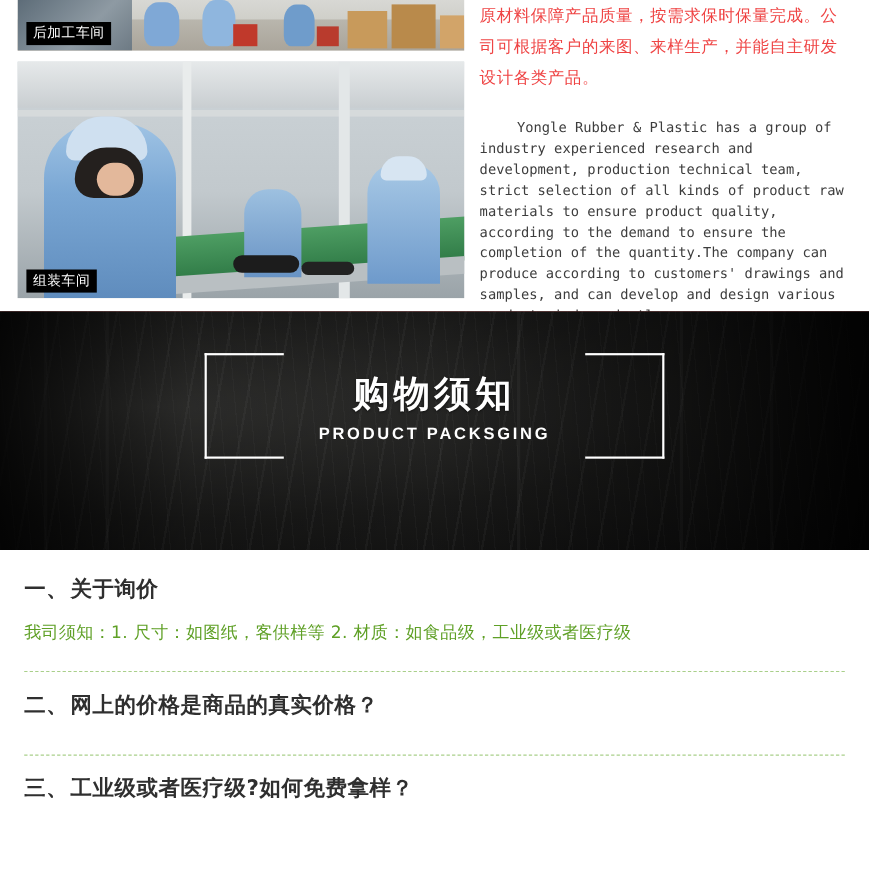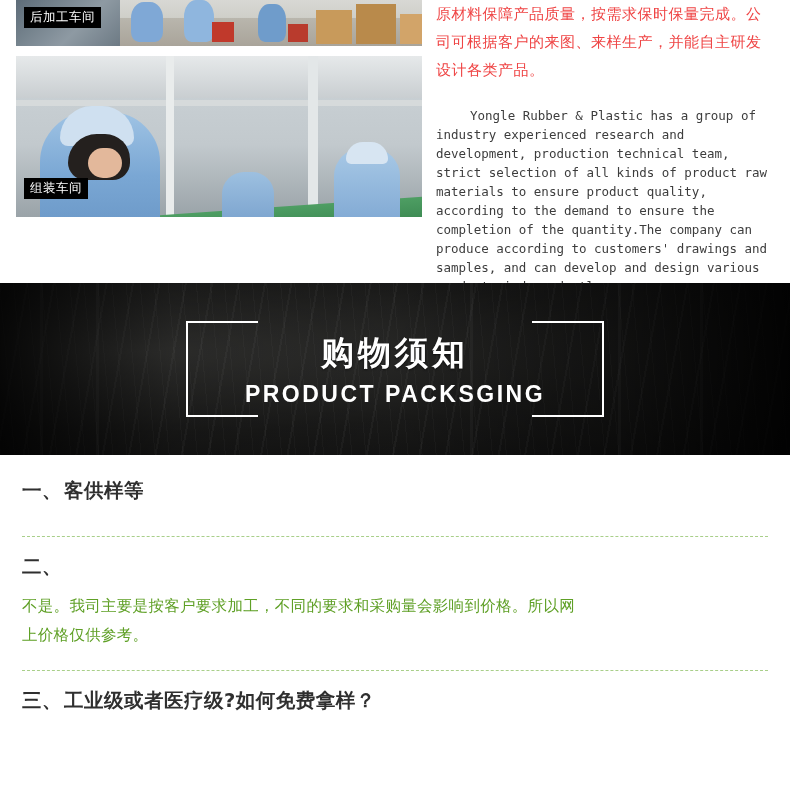--- a/index.html
+++ b/index.html
@@ -23,26 +23,26 @@
     padding:0 0 0 16px;
     display:flex;
     flex-direction:column;
   }
   .photo {
     position:relative;
     overflow:hidden;
     background:#6f7f8c;
   }
   .photo.first { height:46px; margin-bottom:10px; }
-  .photo.second { height:161px; }
+  .photo.second { height:215px; }
 
   
   .caption {
     position:absolute;
-    left:8px; bottom:18px;
+    left:8px; bottom:5px;
     background:#000;
     color:#fff;
     font-size:12.5px;
     line-height:1;
     padding:4px 6px 5px 6px;
     font-family:"DejaVu Sans", sans-serif;
     letter-spacing:0.5px;
   }
 
   
@@ -122,21 +122,21 @@
     font-size:12.5px;
     line-height:19px;
     color:#3d3d3d;
     text-indent:34px;
   }
 
   
   .banner {
     position:relative;
     width:790px;
-    height:172px;
+    height:217px;
     background:#7f1d1d;
     overflow:hidden;
   }
   .banner .bg {
     position:absolute; inset:0;
     background:
       repeating-linear-gradient(100deg, rgba(255,255,255,0.045) 0 2px, rgba(0,0,0,0) 2px 26px),
       repeating-linear-gradient(85deg, rgba(255,255,255,0.03) 0 1px, rgba(0,0,0,0) 1px 14px),
       radial-gradient(ellipse at 18% 40%, #3a3a38 0%, #1d1d1c 55%, #101010 100%);
   }
@@ -165,21 +165,21 @@
   .banner-title {
     color:#fff;
     font-size:33px;
     letter-spacing:4px;
     font-weight:bold;
     line-height:44px;
     text-shadow:0 1px 2px rgba(0,0,0,.6);
   }
   .banner-sub {
     color:#fff;
-    font-size:23px;
+    font-size:15px;
     letter-spacing:2.5px;
     font-weight:bold;
     font-family:"Liberation Sans", sans-serif;
     margin-top:6px;
   }
 
   
   .qa {
     padding:22px 22px 0 22px;
     background:#fff;
@@ -268,35 +268,33 @@
     <div class="banner-title">购物须知</div>
     <div class="banner-sub">PRODUCT PACKSGING</div>
   </div>
 </div>
 
 <div class="qa">
 
   <div class="qa-item">
     <div class="qa-q">
       <span class="qa-num">一、</span>
-      <span>客供样等</span>
+      <span>关于询价</span>
     </div>
     <div class="qa-a">
+      <div>我司须知：1. 尺寸：如图纸，客供样等   2. 材质：如食品级，工业级或者医疗级</div>
     </div>
   </div>
 
   <div class="divider"></div>
 
   <div class="qa-item">
     <div class="qa-q">
       <span class="qa-num">二、</span>
-    </div>
-    <div class="qa-a">
-      <div>不是。我司主要是按客户要求加工，不同的要求和采购量会影响到价格。所以网</div>
-      <div>上价格仅供参考。</div>
+      <span>网上的价格是商品的真实价格？</span>
     </div>
   </div>
 
   <div class="divider"></div>
 
   <div class="qa-item">
     <div class="qa-q">
       <span class="qa-num">三、</span>
       <span>工业级或者医疗级?如何免费拿样？</span>
     </div>

